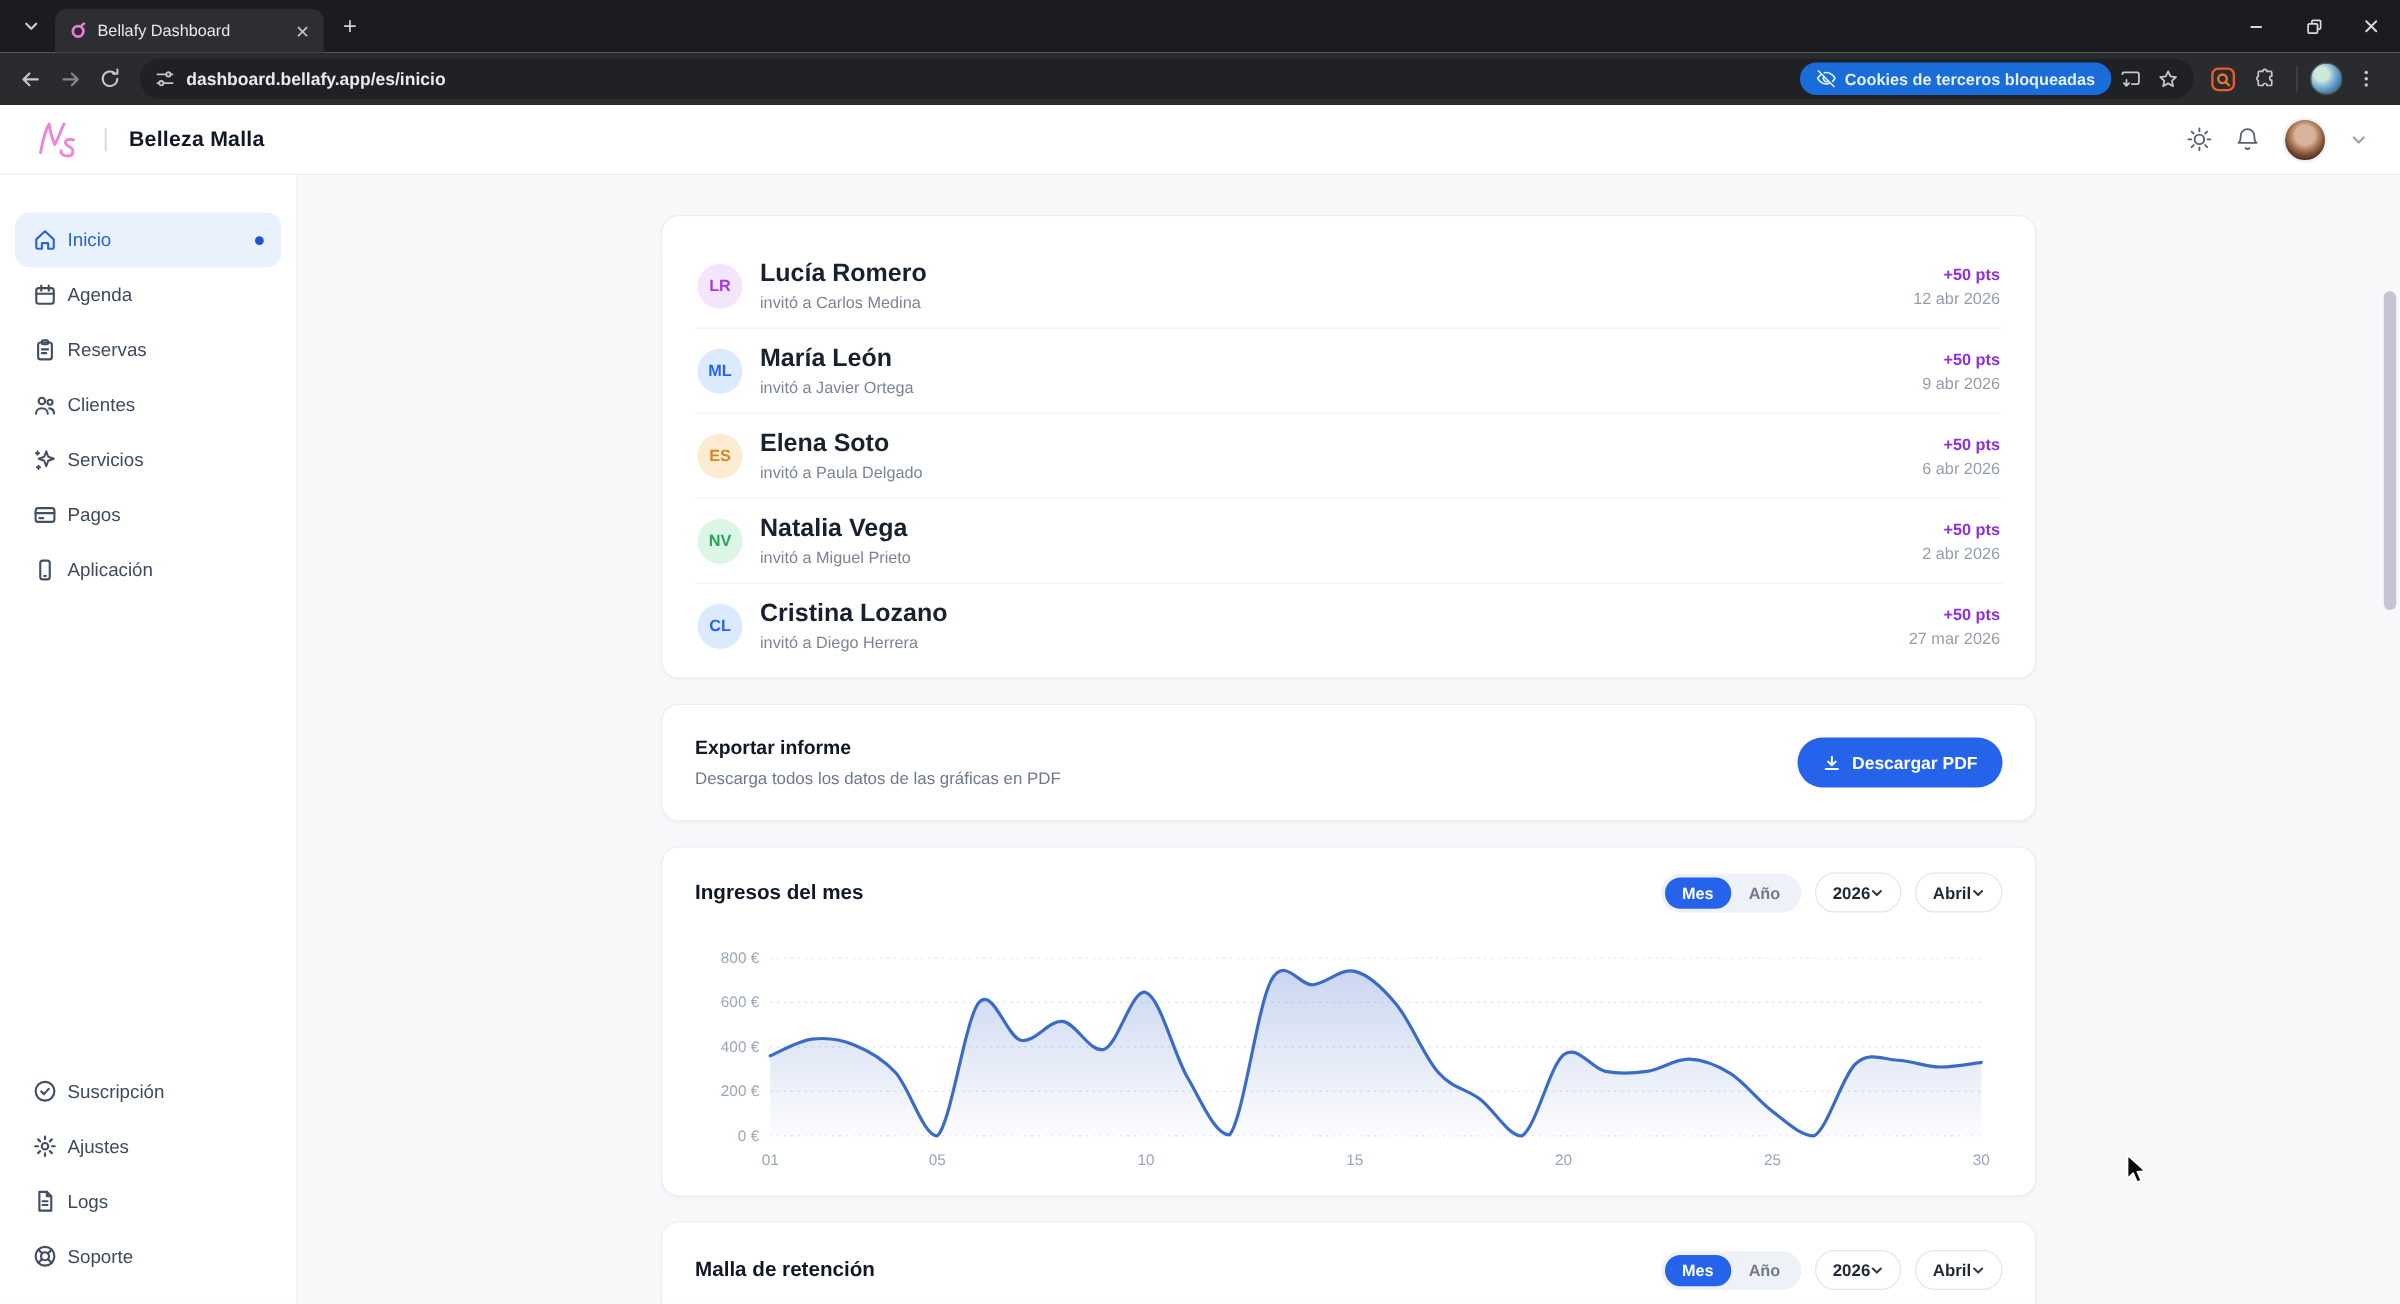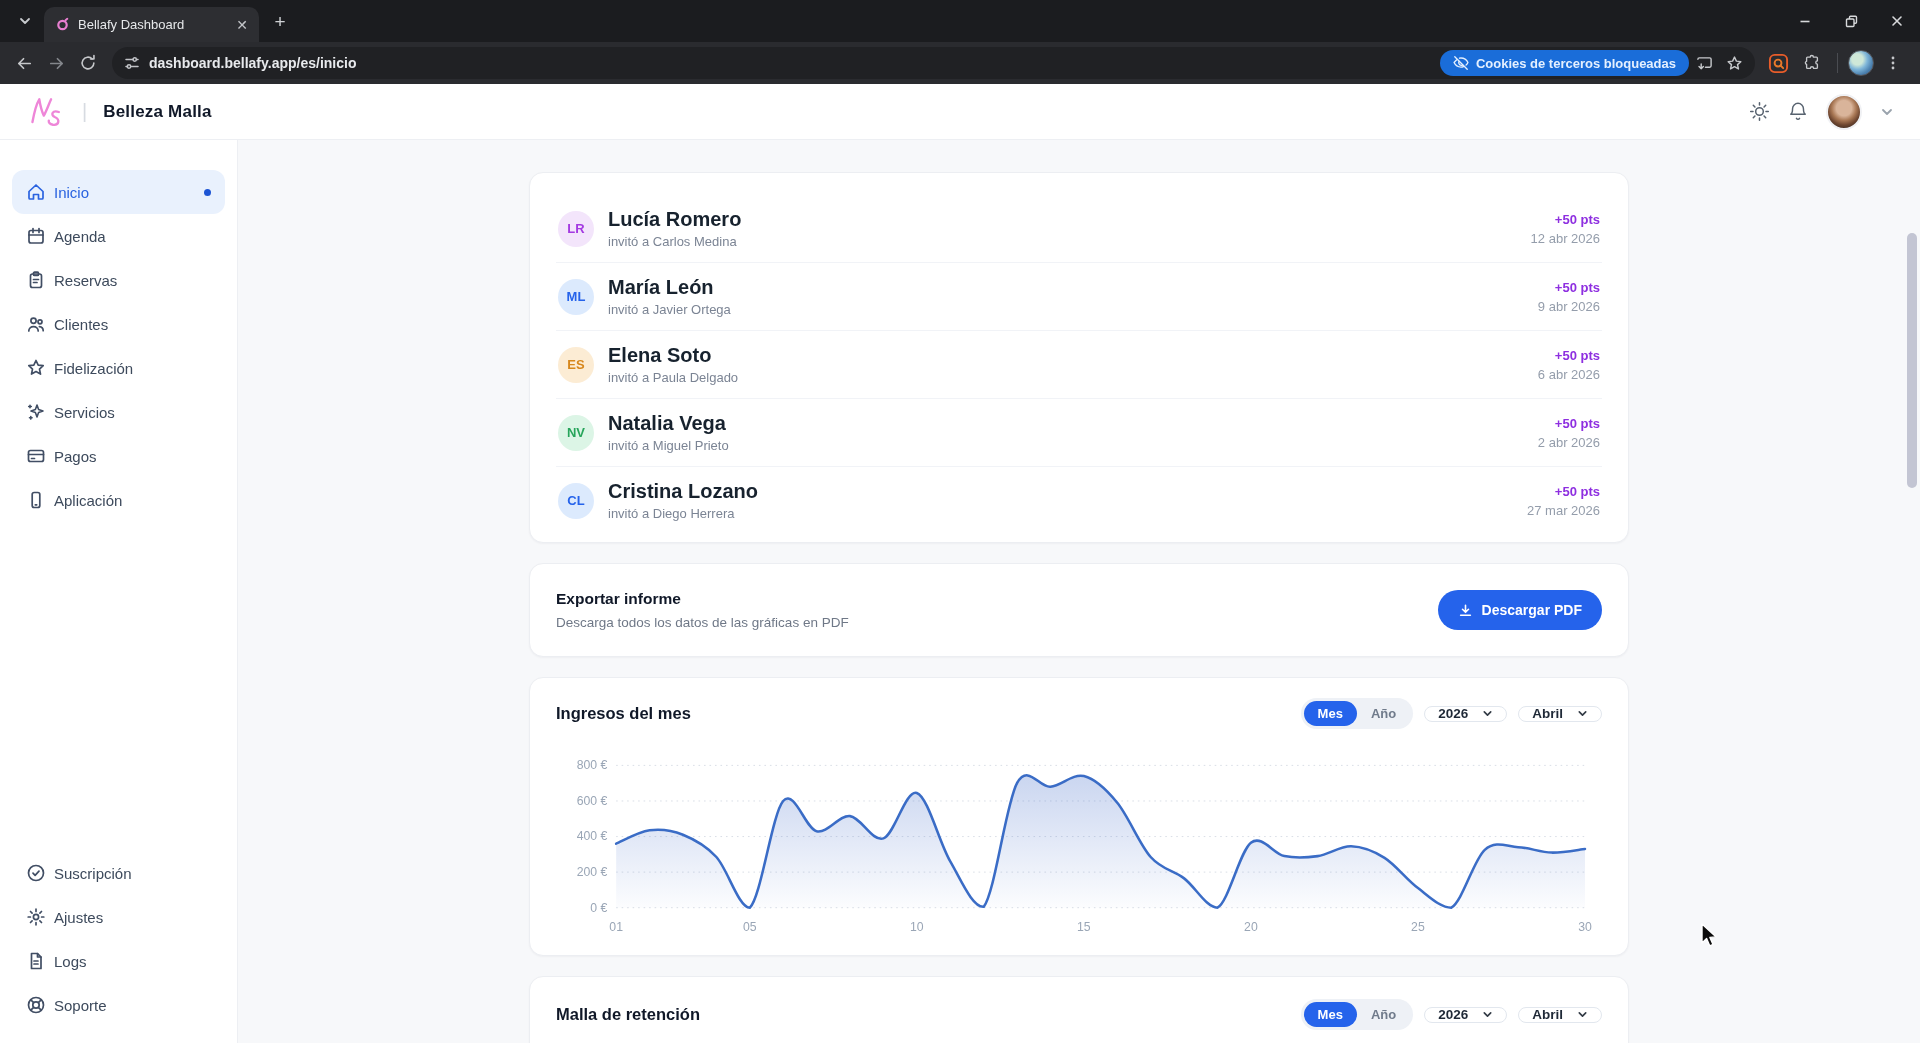--- a/index.html
+++ b/index.html
@@ -77,21 +77,21 @@
   .btn-pdf { margin-left:auto; background:#2563eb; color:#fff; height:40px; border:none; border-radius:20px; padding:0 20px; display:flex; align-items:center; gap:9px; font-size:14px; font-weight:700; font-family:inherit; cursor:pointer; }
 
   
   .card-chart { padding:20px 26px 12px; }
   .chart-head { display:flex; align-items:center; }
   .controls { margin-left:auto; display:flex; align-items:center; gap:11px; }
   .toggle { background:#eef1f6; border-radius:17px; padding:3px; display:flex; align-items:center; }
   .tg { font-size:13px; font-weight:700; padding:5px 14px; border-radius:14px; }
   .tg.on { background:#2563eb; color:#fff; }
   .tg.off { color:#707b8b; }
-  .select { background:#fff; border:1px solid #e2e7ee; border-radius:17px; height:16px; padding:0 13px; display:flex; align-items:center; gap:14px; font-size:13.5px; font-weight:600; color:#1f2937; }
+  .select { background:#fff; border:1px solid #e2e7ee; border-radius:17px; height:32px; padding:0 13px; display:flex; align-items:center; font-size:13.5px; font-weight:600; color:#1f2937; }
   .select .chev { color:#333b46; }
   .chart-body { margin-top:12px; }
   .income-svg { width:100%; height:202px; }
   .income-svg text { font-family:"Liberation Sans", sans-serif; font-size:12.5px; fill:#9aa6b6; }
 
   .card-retention { padding:22px 26px 40px; }
 
   
   .scroll-thumb { position:absolute; right:3px; top:233px; width:10px; height:255px; border-radius:6px; background:#c3c5d3; }
   .cursor { position:absolute; left:1700px; top:923px; z-index:50; }
@@ -254,26 +254,20 @@
     <span>Reservas</span>
   </div>
   <div class="nav-item">
     <svg width="20" height="20" viewBox="0 0 20 20" fill="none" stroke="currentColor" stroke-width="1.7" stroke-linecap="round" stroke-linejoin="round">
         <circle cx="7.5" cy="6.8" r="2.6"></circle>
         <path d="M2.8 17c0-2.6 2.1-4.4 4.7-4.4s4.7 1.8 4.7 4.4"></path>
         <circle cx="14" cy="7.8" r="2"></circle>
         <path d="M13.4 12.7c2.2.2 3.8 1.8 3.8 4"></path>
       </svg>
     <span>Clientes</span>
-  </div>
-  <div class="nav-item">
-    <svg width="20" height="20" viewBox="0 0 20 20" fill="none" stroke="currentColor" stroke-width="1.7" stroke-linejoin="round">
-        <path d="M10 2.5l2.2 4.6 5 .6-3.7 3.4 1 5L10 13.6l-4.5 2.5 1-5L2.8 7.7l5-.6z"></path>
-      </svg>
-    <span>Fidelización</span>
   </div>
   <div class="nav-item">
     <svg width="20" height="20" viewBox="0 0 20 20" fill="none" stroke="currentColor" stroke-width="1.6" stroke-linecap="round" stroke-linejoin="round">
         <path d="M11 3l1.6 4.4L17 9l-4.4 1.6L11 15l-1.6-4.4L5 9l4.4-1.6z"></path>
         <path d="M4 3.2v2.6M2.7 4.5h2.6M4.8 14.5v2.6M3.5 15.8h2.6"></path>
       </svg>
     <span>Servicios</span>
   </div>
   <div class="nav-item">
     <svg width="20" height="20" viewBox="0 0 20 20" fill="none" stroke="currentColor" stroke-width="1.7" stroke-linecap="round" stroke-linejoin="round">

